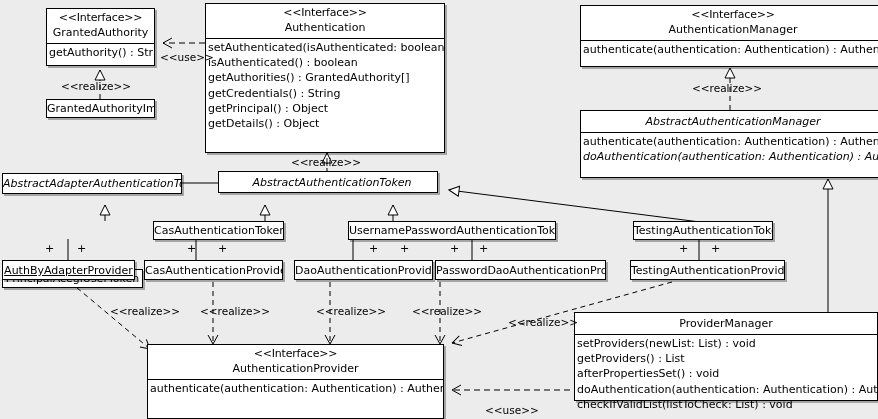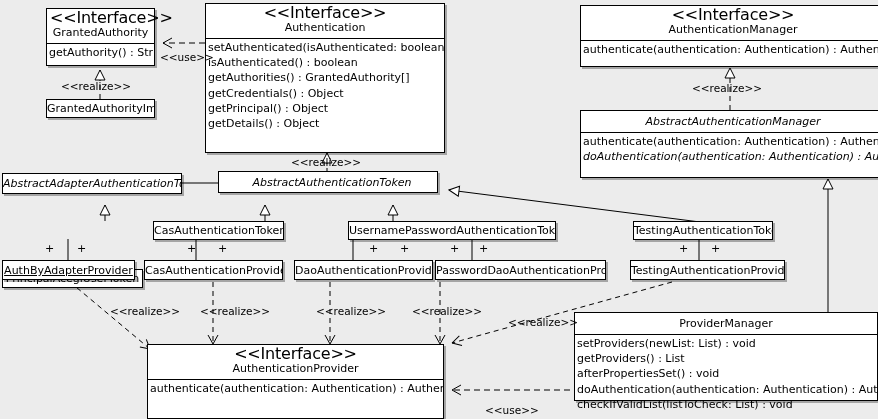--- a/index.html
+++ b/index.html
@@ -21,21 +21,21 @@
     box-shadow:2px 2px 0 rgba(0,0,0,0.30);
     z-index:5;
   }
   .hdr{
     text-align:center;
     padding:2px 3px 3px 3px;
     box-sizing:border-box;
   }
   .hdr .stereo{
     display:block;
-    font-size:16px;
+    font-size:11px;
     line-height:14px;
     color:#000;
     letter-spacing:-0.2px;
   }
   .hdr .cname{
     display:block;
     font-size:11px;
     line-height:15px;
     color:#000;
     white-space:nowrap;
@@ -169,21 +169,21 @@
 
   <div class="uml" style="left:205px;top:3px;width:240px;height:150px;">
     <div class="hdr">
       <span class="stereo">&lt;&lt;Interface&gt;&gt;</span>
       <span class="cname">Authentication</span>
     </div>
     <div class="compart">
       <div class="op">setAuthenticated(isAuthenticated: boolean) : void</div>
       <div class="op">isAuthenticated() : boolean</div>
       <div class="op">getAuthorities() : GrantedAuthority[]</div>
-      <div class="op">getCredentials() : Object</div>
+      <div class="op">getCredentials() : String</div>
       <div class="op">getPrincipal() : Object</div>
       <div class="op">getDetails() : Object</div>
     </div>
   </div>
 
   <div class="uml" style="left:580px;top:5px;width:306px;height:62px;">
     <div class="hdr">
       <span class="stereo">&lt;&lt;Interface&gt;&gt;</span>
       <span class="cname">AuthenticationManager</span>
     </div>

